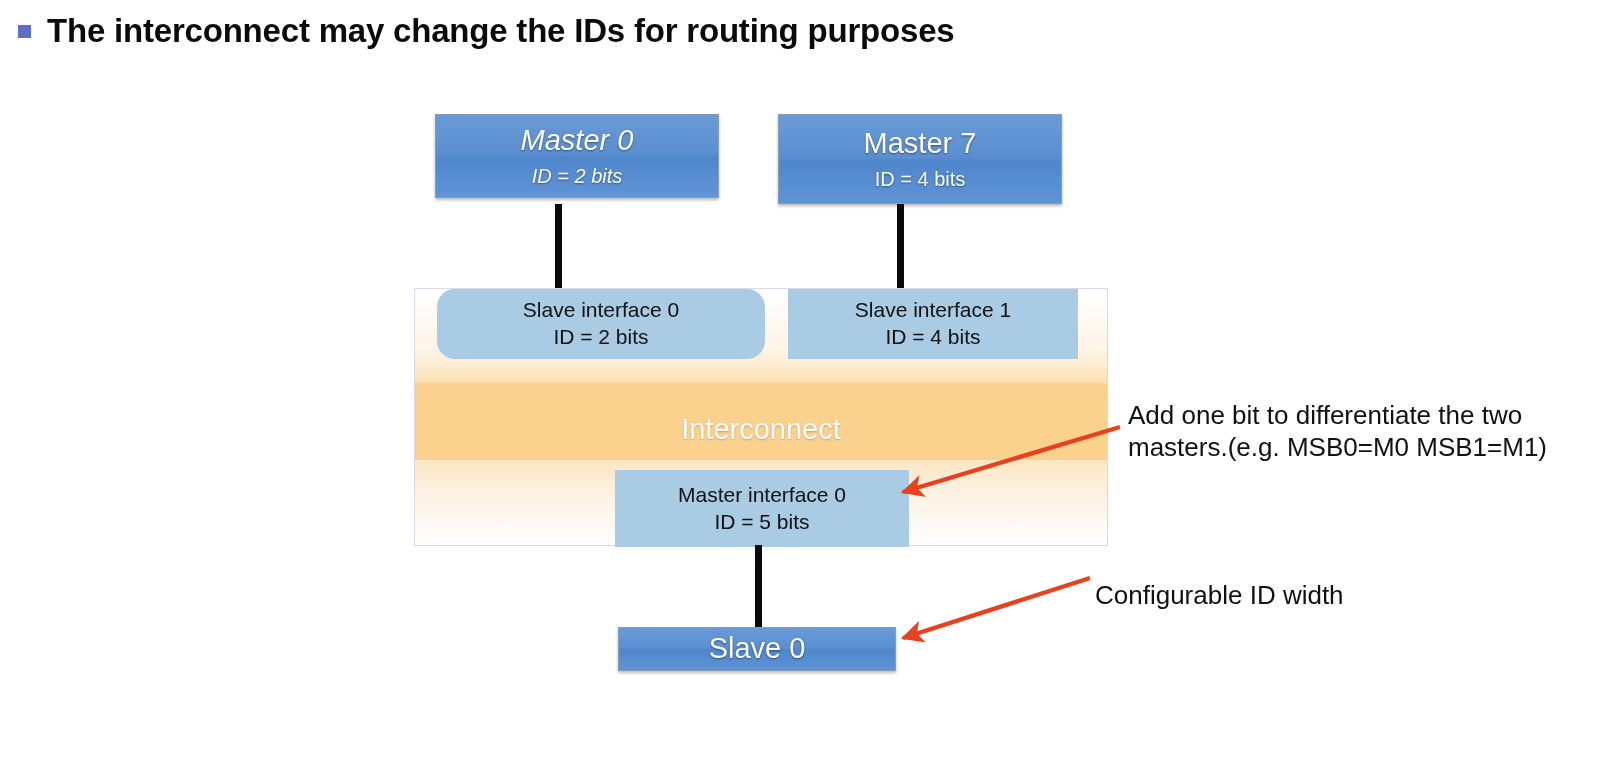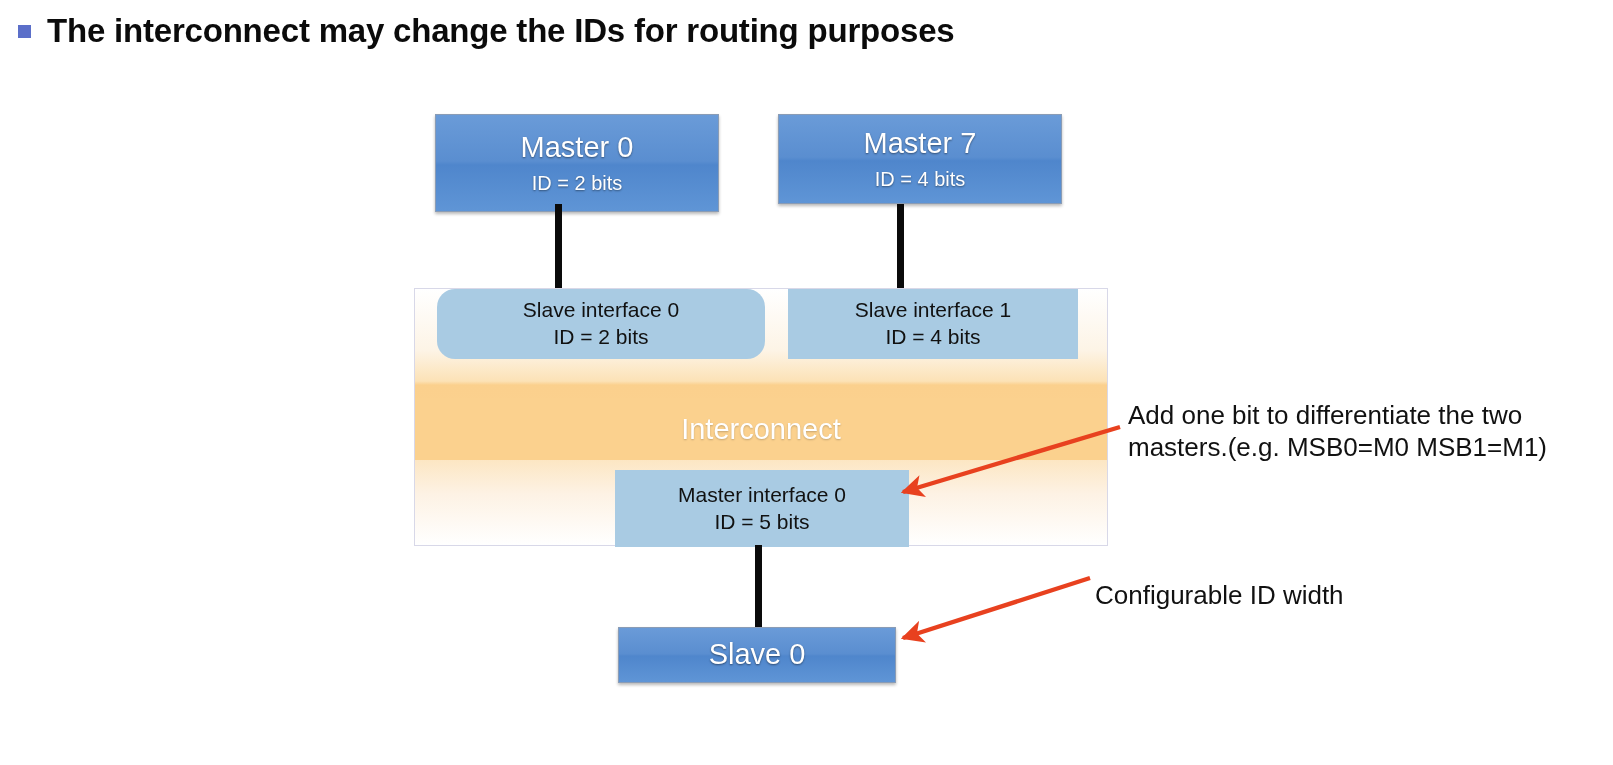--- a/index.html
+++ b/index.html
@@ -68,23 +68,23 @@
     font-size: 29px;
     line-height: 1.15;
     font-weight: 400;
   }
   .blue-box .sub {
     font-size: 20px;
     line-height: 1.2;
     font-weight: 400;
     margin-top: 7px;
   }
-  #master0 { left: 435px; top: 114px; width: 284px; height: 98px; }
+  #master0 { left: 435px; top: 114px; width: 284px; height: 84px; font-style: italic; }
   #master1 { left: 778px; top: 114px; width: 284px; height: 90px; }
-  #slave0  { left: 618px; top: 627px; width: 278px; height: 56px; }
+  #slave0  { left: 618px; top: 627px; width: 278px; height: 44px; }
   #slave0 .title { font-size: 29px; }
 
   
   #interconnect-container {
     position: absolute;
     left: 414px;
     top: 288px;
     width: 694px;
     height: 258px;
     border: 1px solid #d8d8e8;

